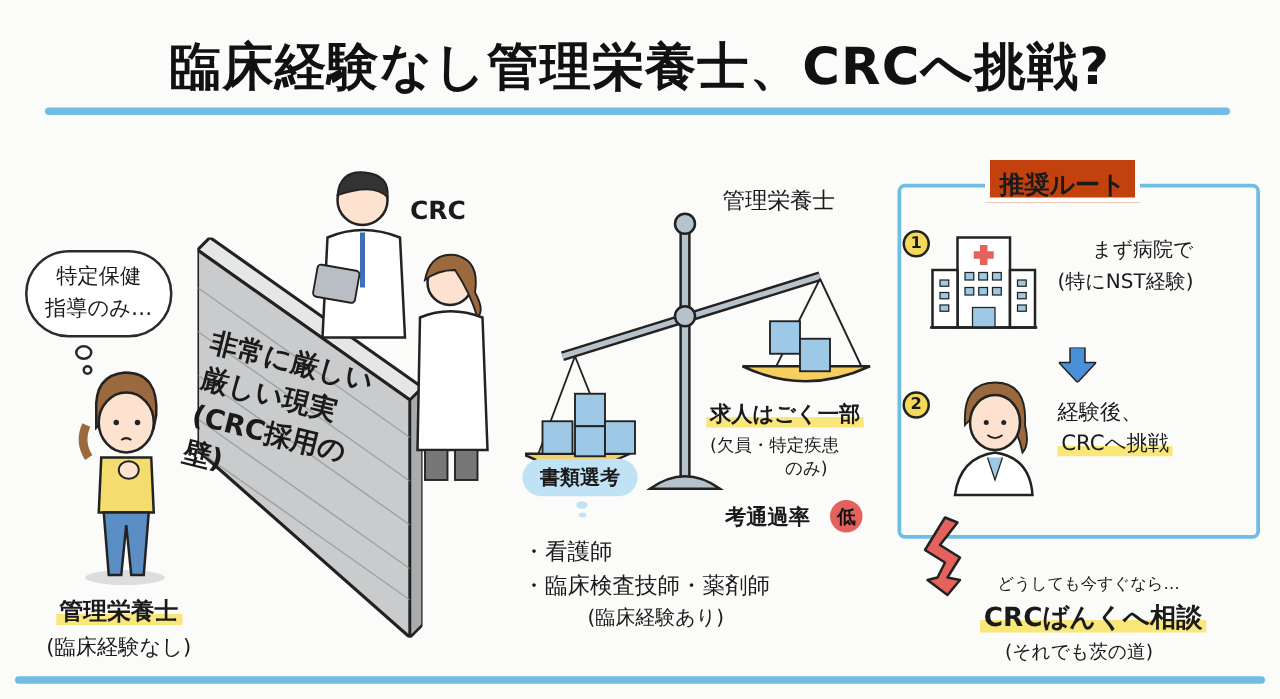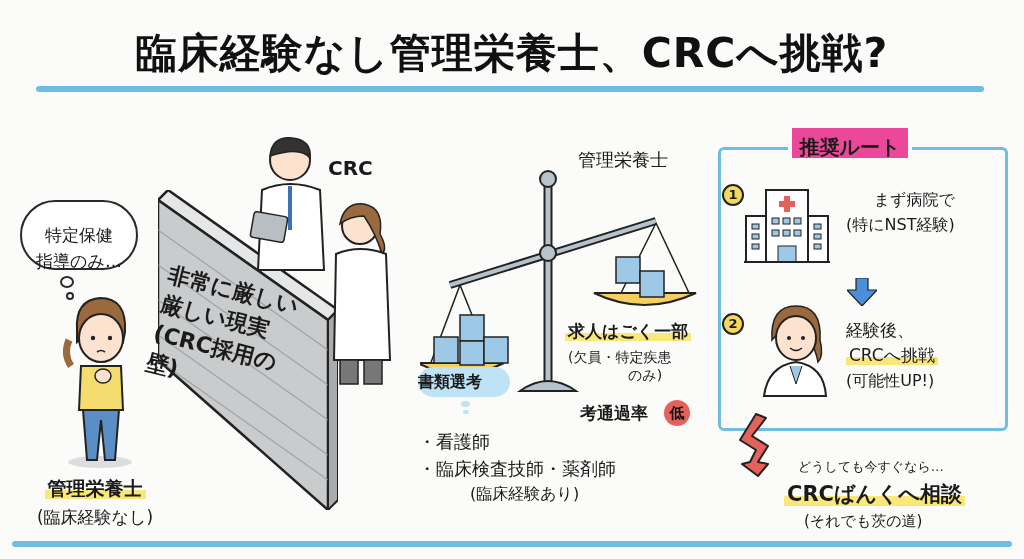--- a/index.html
+++ b/index.html
@@ -5,51 +5,51 @@
   * { box-sizing: border-box; margin: 0; padding: 0; }
   html, body { width: 1024px; height: 559px; background: #fbfbf9; overflow: hidden; }
   body { position: relative; font-family: "DejaVu Sans", sans-serif; color: #1a1a1a; }
   .abs { position: absolute; }
 
   .title { left: 0; width: 1024px; top: 26px; text-align: center; font-size: 41px; font-weight: bold; letter-spacing: 1px; color: #111; }
   .title-underline { left: 36px; width: 948px; top: 86px; height: 6px; background: #6fbde3; border-radius: 4px; }
   .bottom-line { left: 12px; width: 1000px; top: 541px; height: 6px; background: #6fbde3; border-radius: 4px; }
 
   
-  .bubble { left: 20px; top: 200px; width: 118px; height: 70px; background: #fff; border: 2.5px solid #2a2a2a; border-radius: 40px; padding: 20px 10px; font-size: 17px; line-height: 26px; text-align: center; }
+  .bubble { left: 20px; top: 200px; width: 118px; height: 70px; background: #fff; border: 2.5px solid #2a2a2a; border-radius: 40px; padding: 6px 10px; font-size: 17px; line-height: 26px; text-align: center; }
   .bubble-dot1 { left: 60px; top: 276px; width: 14px; height: 12px; background:#fff; border:2px solid #2a2a2a; border-radius:50%; }
   .bubble-dot2 { left: 66px; top: 292px; width: 8px; height: 8px; background:#fff; border:2px solid #2a2a2a; border-radius:50%; }
 
   .label-hl { background: linear-gradient(transparent 60%, #f9e77a 60%); padding: 0 3px; }
 
   .left-label { left: 20px; width: 150px; top: 476px; text-align: center; font-size: 19px; font-weight: bold; }
   .left-sub { left: 20px; width: 150px; top: 506px; text-align: center; font-size: 17px; }
 
   
   .wall-front { left: 158px; top: 190px; }
   .wall-text { left: 172px; top: 260px; width: 150px; font-size: 22px; line-height: 30px; font-weight: bold; transform: rotate(14deg); transform-origin: left top; }
   .crc-label { left: 328px; top: 156px; font-size: 20px; font-weight: bold; }
 
   
   .scale-label { left: 578px; top: 148px; font-size: 18px; }
   .kyujin { left: 565px; top: 320px; font-size: 17px; font-weight: bold; }
   .kyujin-sub { left: 568px; top: 348px; font-size: 14px; line-height: 18px; }
   .pass-rate { left: 580px; top: 400px; font-size: 17px; font-weight: bold; display: flex; align-items: center; gap: 16px; }
   .low-badge { width: 26px; height: 26px; border-radius: 50%; background: #e5625c; color: #111; font-size: 15px; display: flex; align-items: center; justify-content: center; }
 
-  .doc-bubble { left: 418px; top: 367px; width: 92px; height: 30px; border-radius: 16px; background: #bfe2f4; font-size: 16px; font-weight: bold; text-align: left; line-height: 30px; }
+  .doc-bubble { left: 418px; top: 367px; width: 92px; height: 30px; border-radius: 16px; background: #bfe2f4; font-size: 16px; font-weight: bold; text-align: center; line-height: 30px; }
   .doc-dot1 { left: 461px; top: 401px; width: 9px; height: 6px; background:#bfe2f4; border-radius:50%; }
   .doc-dot2 { left: 463px; top: 410px; width: 6px; height: 4px; background:#bfe2f4; border-radius:50%; }
 
   .cand-list { left: 418px; top: 428px; font-size: 18px; line-height: 27px; }
   .cand-sub { left: 426px; top: 484px; font-size: 16px; margin-left: 44px; }
 
   
   .route-box { left: 718px; top: 147px; width: 290px; height: 284px; border: 3.5px solid #6fbde3; border-radius: 6px; }
-  .route-title { left: 788px; top: 124px; width: 124px; height: 38px; background: #ec4899; font-size: 20px; font-weight: bold; text-align: center; line-height: 38px; border: 4px solid #fbfbf9; }
+  .route-title { left: 788px; top: 124px; width: 124px; height: 38px; background: #c2410c; font-size: 20px; font-weight: bold; text-align: center; line-height: 38px; border: 4px solid #fbfbf9; }
   .step-num { width: 22px; height: 22px; border-radius: 50%; background: #f5d95c; border: 2px solid #222; font-size: 13px; font-weight: bold; text-align: center; line-height: 18px; }
   .step1-num { left: 722px; top: 184px; }
   .step2-num { left: 722px; top: 313px; }
   .step1-text { left: 846px; top: 187px; font-size: 16px; line-height: 25px; text-align: right; }
   .step2-text { left: 846px; top: 318px; font-size: 16px; line-height: 25px; }
   .step-bold { font-weight: normal; font-size: 17px; }
 
   .arrow-down { left: 847px; top: 278px; }
   .final-pre { left: 798px; top: 458px; font-size: 13px; }
   .final-main { left: 784px; top: 480px; font-size: 21px; font-weight: bold; }
@@ -205,21 +205,20 @@
   <ellipse cx="36" cy="38" rx="20" ry="22" fill="#fde2cf" stroke="#222" stroke-width="2"></ellipse>
   <circle cx="29" cy="38" r="2" fill="#222"></circle>
     <circle cx="43" cy="38" r="2" fill="#222"></circle>
   <path d="M30 48 Q36 53 42 48" fill="none" stroke="#222" stroke-width="1.5"></path>
   <path d="M4 96 Q8 66 36 62 Q64 66 66 96Z" fill="#fff" stroke="#222" stroke-width="2"></path>
   <path d="M30 66 L36 84 L42 66" fill="#9dc9e6" stroke="#222" stroke-width="1"></path>
 </svg>
 <div class="abs step2-text">
   <div class="step-bold">経験後、</div>
   <div class="step-bold"><span class="label-hl">CRCへ挑戦</span></div>
-  <div>(可能性UP!)</div>
 </div>
 
 <svg class="abs" style="left:738px;top:412px" width="46" height="66">
   <polygon points="18,2 28,6 14,24 30,34 20,50 30,52 20,64 4,52 12,50 18,38 2,28" fill="#e5625c" stroke="#222" stroke-width="2" stroke-linejoin="round"></polygon>
 </svg>
 
 <div class="abs final-pre">どうしても今すぐなら…</div>
 <div class="abs final-main">
   <span class="label-hl">CRCばんくへ相談</span>
 </div>

